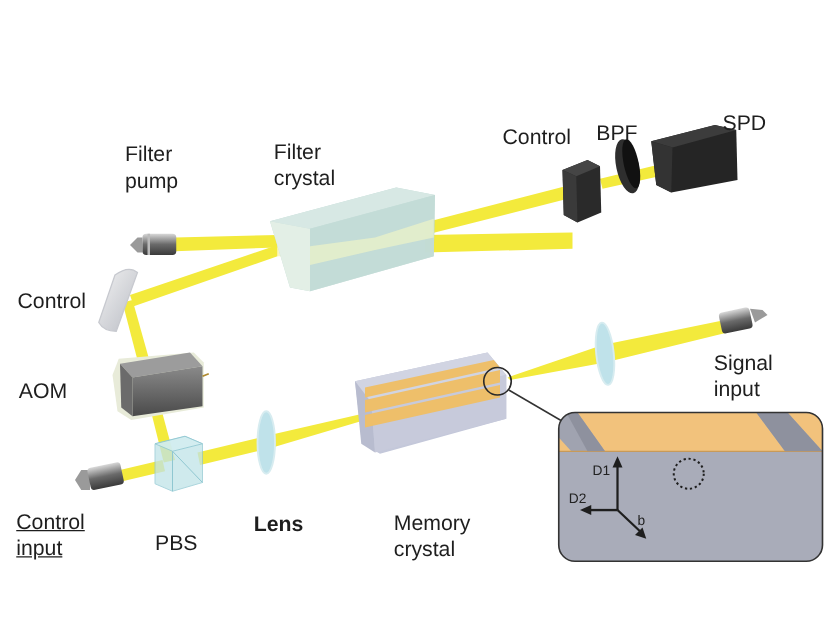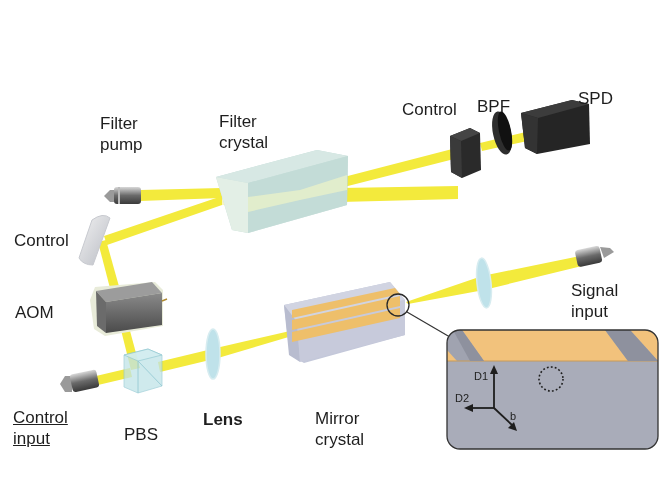--- a/index.html
+++ b/index.html
@@ -184,20 +184,20 @@
 <div class="lbl" style="left:530px; top:88px;margin-left:48px;">SPD</div>
 <div class="lbl" style="left:14px; top:230px;">Control</div>
 <div class="lbl" style="left:15px; top:302px;">AOM</div>
 <div class="lbl" style="left:13px; top:407px;text-decoration:underline;">
   <div>Control</div>
   <div>input</div>
 </div>
 <div class="lbl" style="left:124px; top:408px;margin-top:16px;">PBS</div>
 <div class="lbl" style="left:203px; top:409px;font-weight:bold;">Lens</div>
 <div class="lbl" style="left:315px; top:408px;">
-  <div>Mirror</div>
+  <div>Memory</div>
   <div>crystal</div>
 </div>
 <div class="lbl" style="left:571px; top:280px;">
   <div>Signal</div>
   <div>input</div>
 </div>
 </div>
 
 </body></html>

